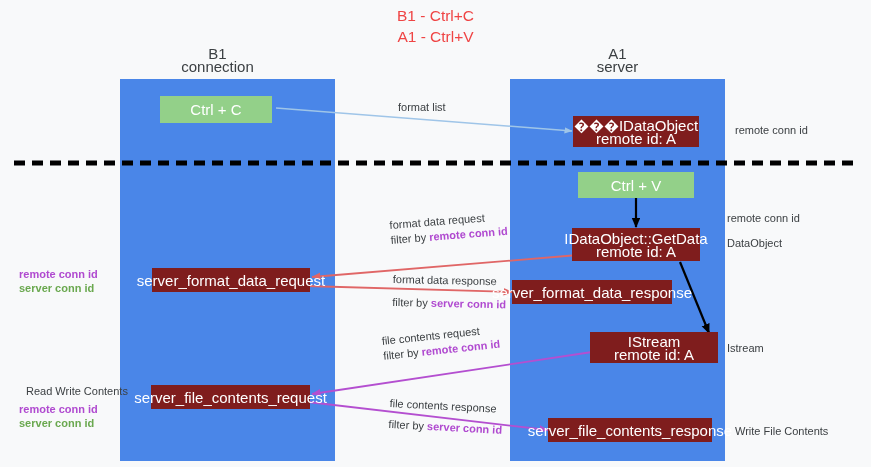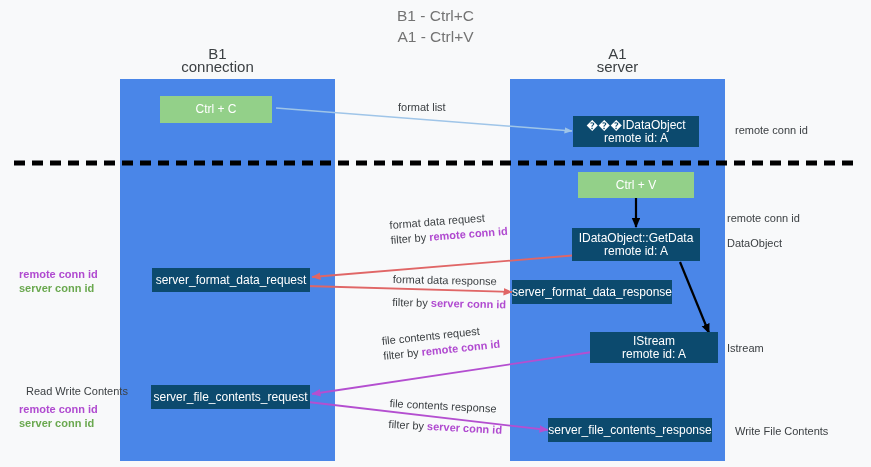--- a/index.html
+++ b/index.html
@@ -10,44 +10,44 @@
     color:#3c4043;
     position:relative;
     overflow:hidden;
   }
   .stage{position:absolute;left:0;top:0;width:871px;height:467px;}
   .abs{position:absolute;}
 
   
   #title{
     left:0;top:5px;width:871px;text-align:center;
-    font-size:15.5px;line-height:21px;color:#737373;
+    font-size:15.5px;line-height:21px;color:#ef4444;
   }
   #title div{white-space:pre;}
 
   
   .colhead{
     text-align:center;font-size:15px;line-height:13px;color:#3c4043;
   }
 
   
   .lane{background:#4a86e8;}
 
   
   .box{
     box-sizing:border-box;
     display:flex;flex-direction:column;
     align-items:center;justify-content:center;
     text-align:center;
     color:#ffffff;
-    font-size:12px;line-height:13px;
+    font-size:15px;line-height:13px;
     padding:2px 4px;
   }
   .box.green{background:#93d089;}
-  .box.orange{background:#0c4a6e;}
+  .box.orange{background:#7f1d1d;}
   .box .l2{display:block;}
 
   
   .side{font-size:11px;line-height:14px;white-space:nowrap;}
   .side .purple{color:#b04ad0;font-weight:bold;}
   .side .green{color:#6aa84f;font-weight:bold;}
   .side .plain{color:#3c4043;}
 
   
   .mid{

